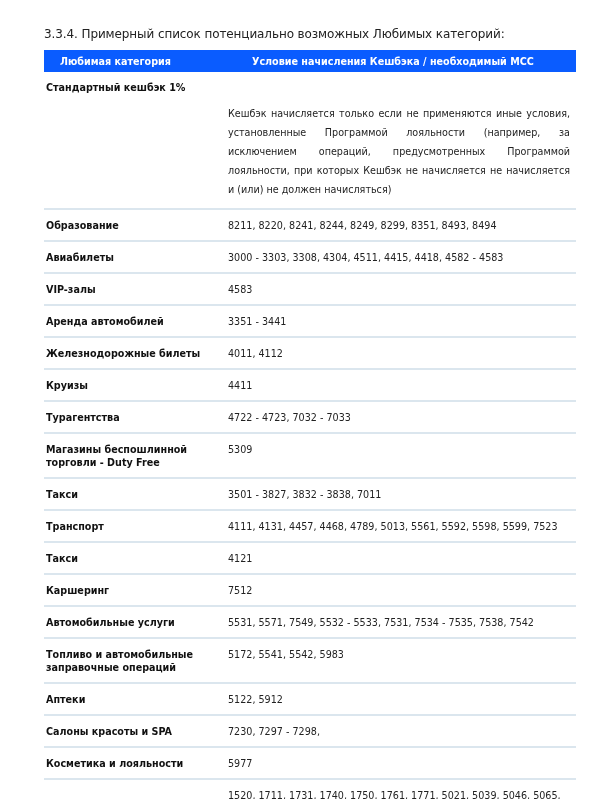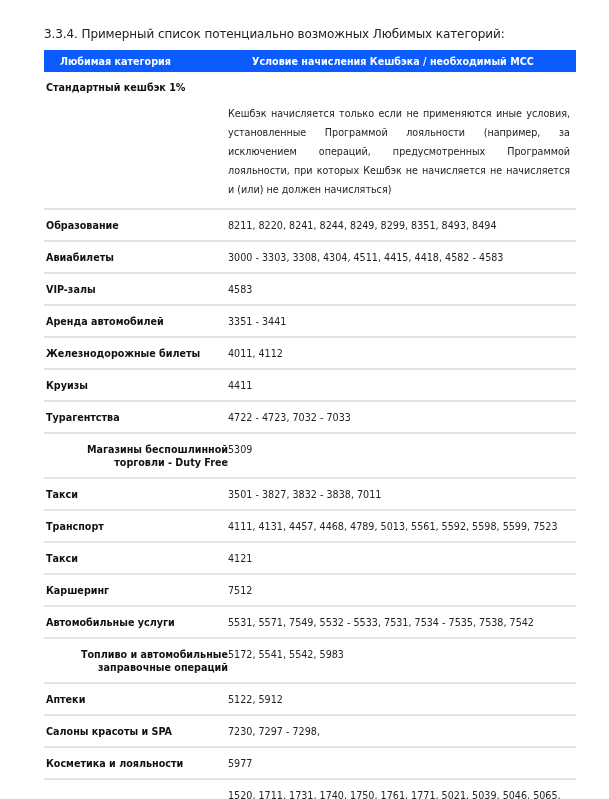--- a/index.html
+++ b/index.html
@@ -27,21 +27,21 @@
     font-size: 9.6px;
   }
   .row .c1 {
     width: 184px; font-weight: bold; color: #111; padding-top: 9px; padding-bottom: 8px;
     line-height: 13px; padding-left: 2px; box-sizing: border-box;
   }
   .row .c2 {
     flex: 1; color: #222; padding-top: 9px; padding-bottom: 8px; line-height: 13px;
     padding-right: 6px;
   }
-  .row.tall .c1 { padding-top: 9px; text-align: right; }
+  .row.tall .c1 { padding-top: 9px; }
   .row.justify .c2 { text-align: justify; line-height: 19px; padding-top: 8px; padding-bottom: 9px; margin-top: 24px;}
   .row.vcenter { align-items: center; }
 </style>
 </head>
 <body>
 
 <div class="heading">3.3.4. Примерный список потенциально возможных Любимых категорий:</div>
 
 <div class="table">
   <div class="thead">

